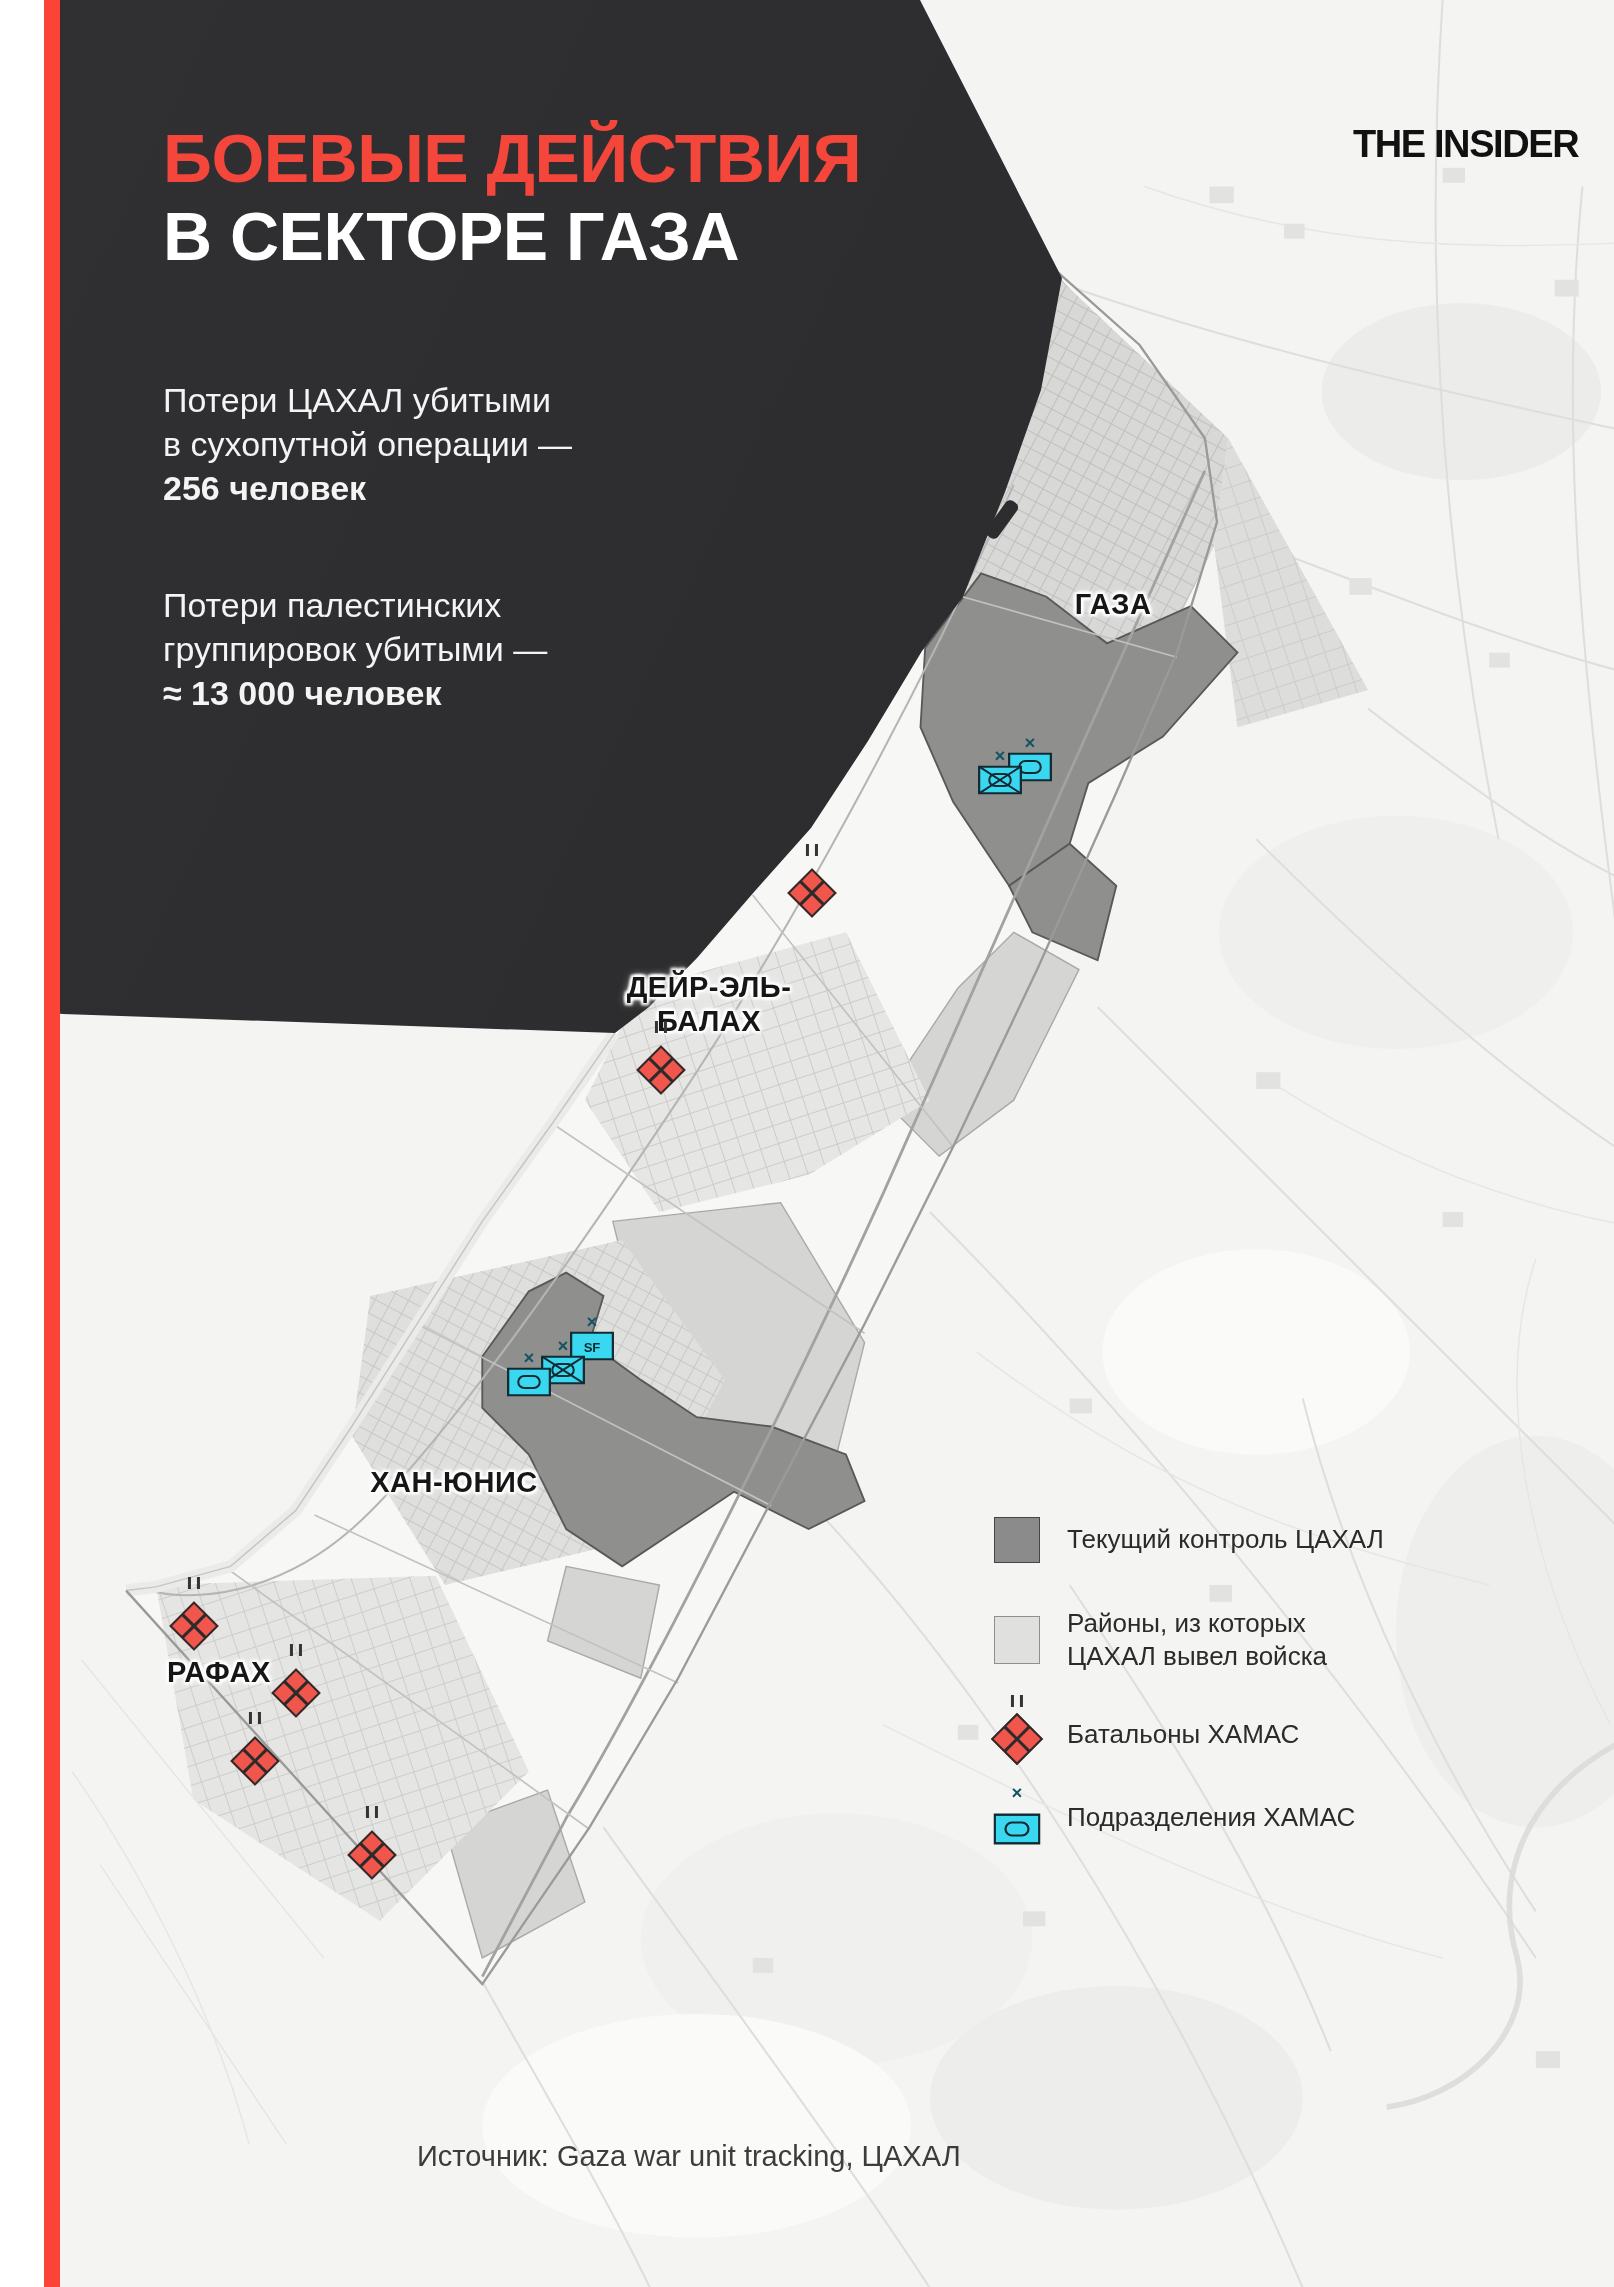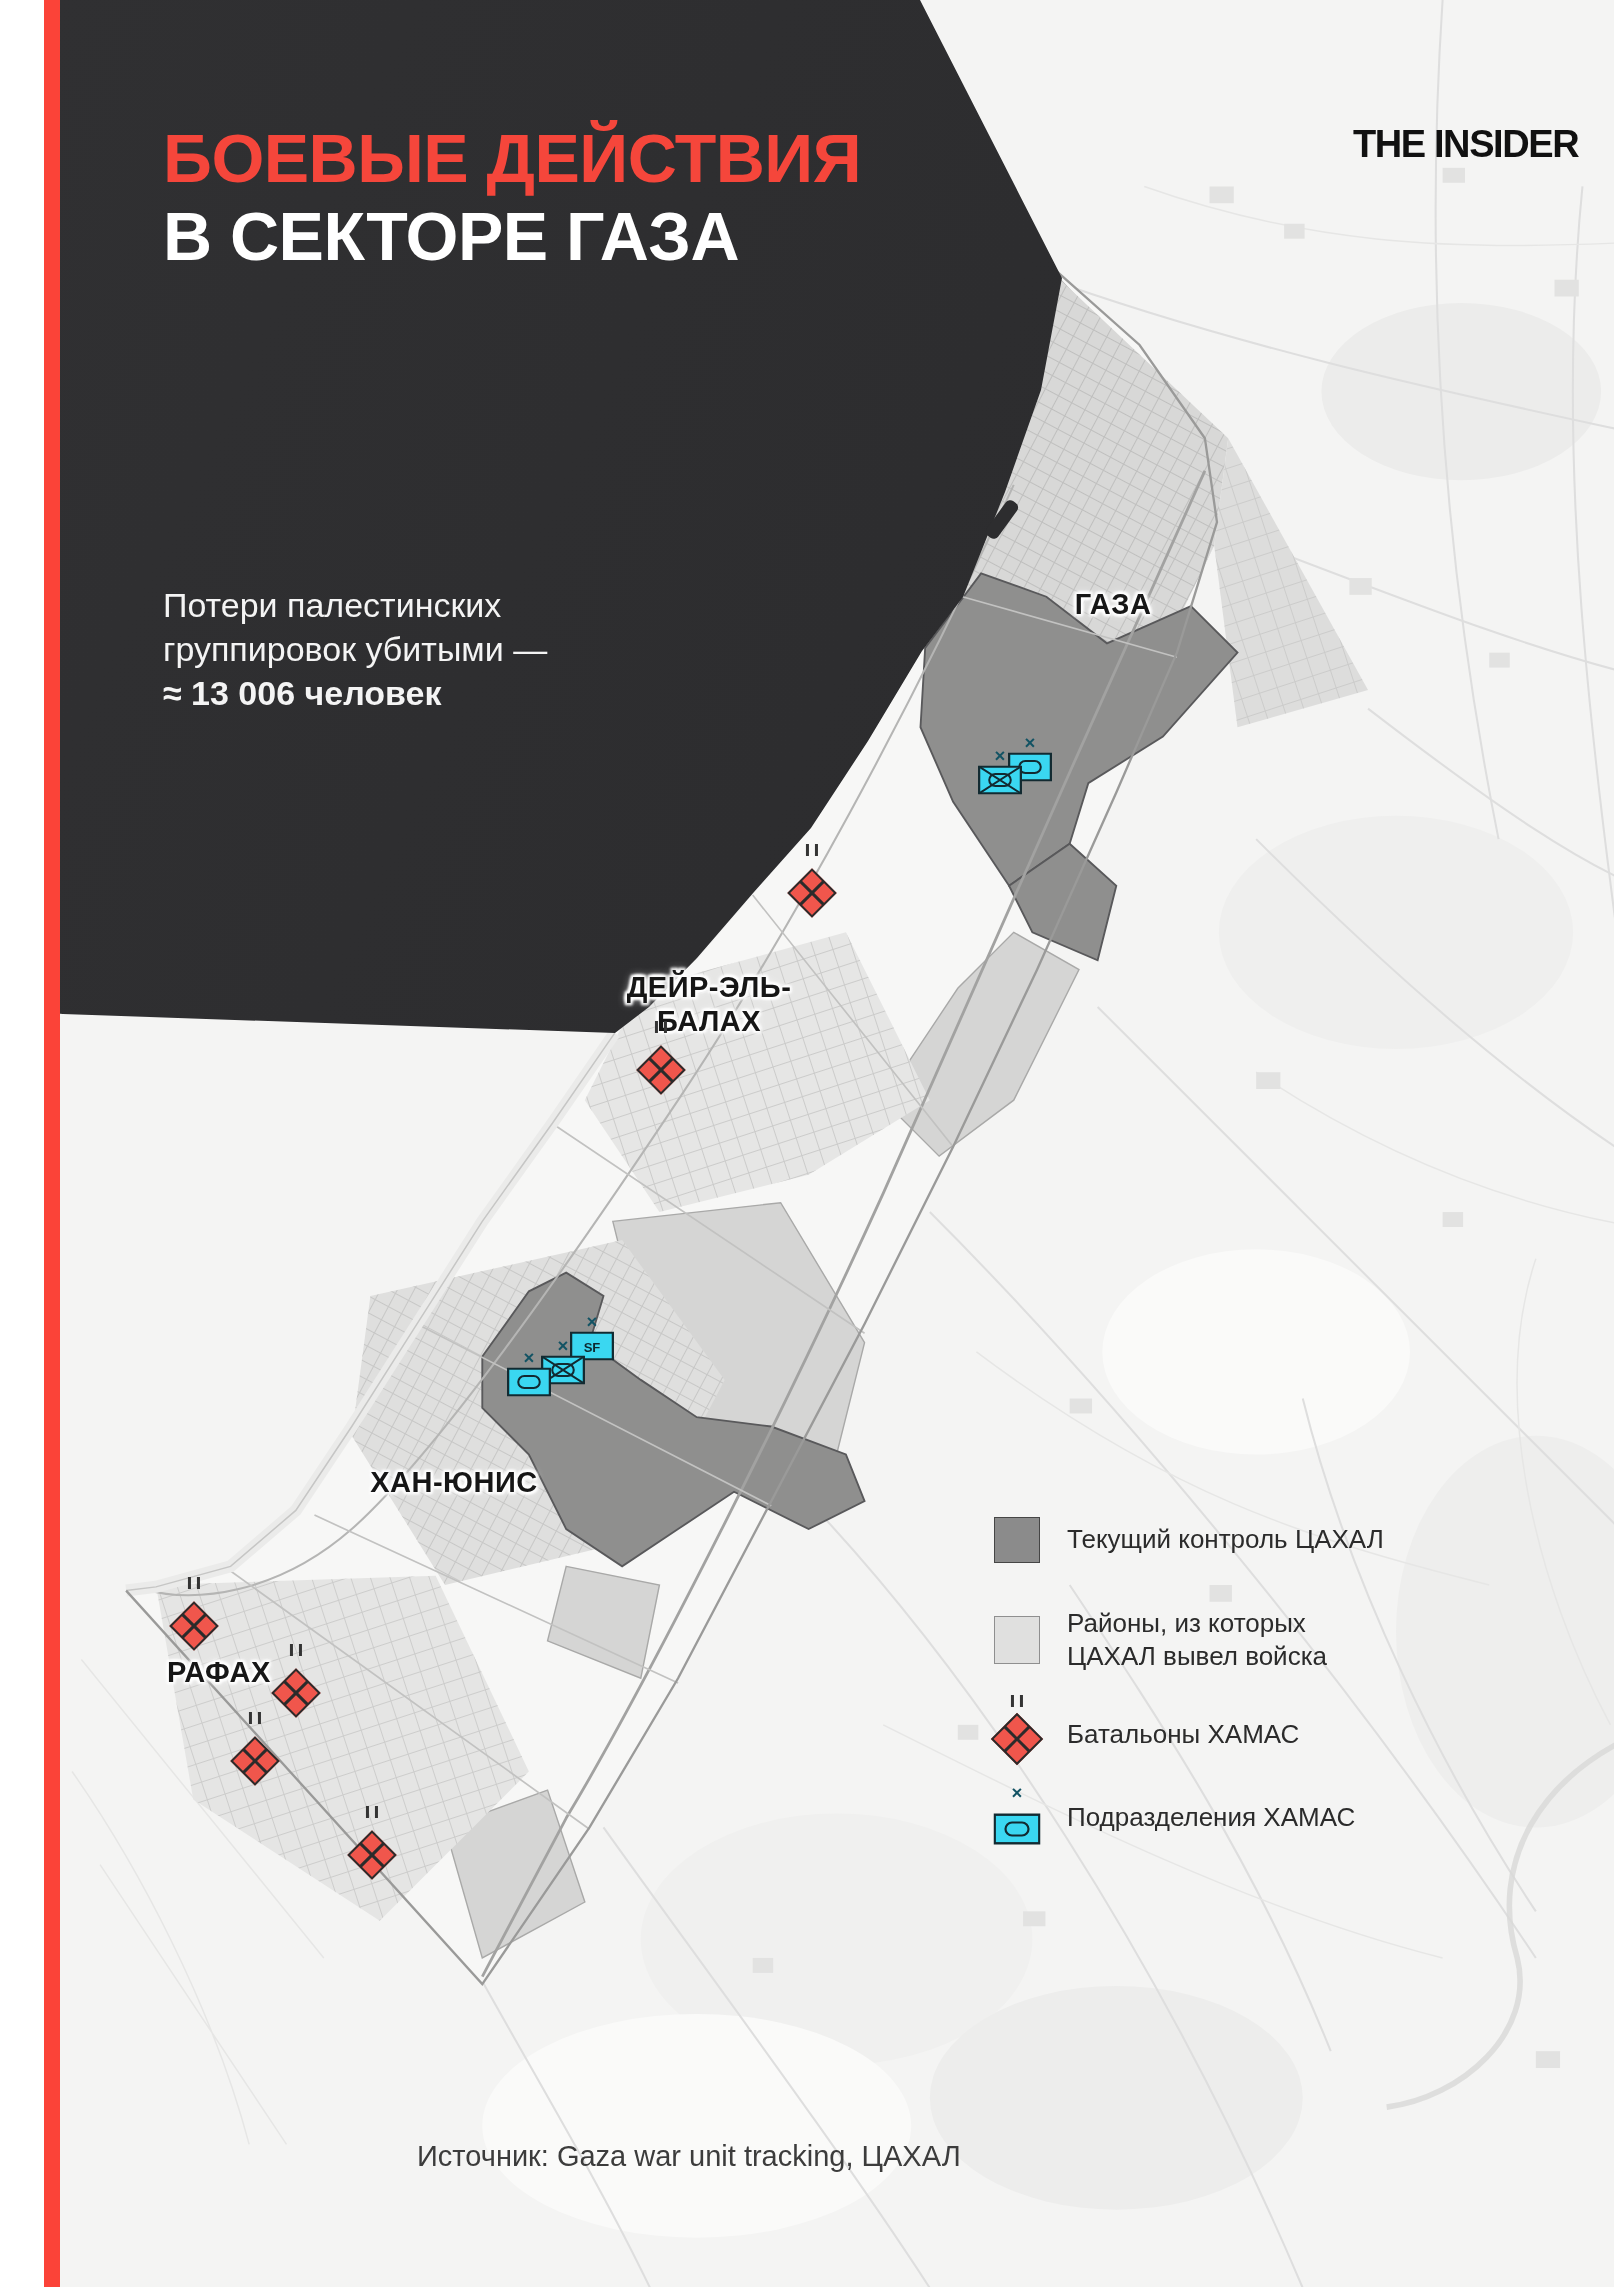--- a/index.html
+++ b/index.html
@@ -206,24 +206,29 @@
   <div id="wedge"></div>
   <div id="port-hook"></div>
 
   <div id="accent-stripe"></div>
 
   <div id="header-block">
     <div class="title">
       <div class="accent">БОЕВЫЕ ДЕЙСТВИЯ</div>
       <div class="rest">В СЕКТОРЕ ГАЗА</div>
     </div>
+    <div class="stat" id="stat-1">
+      <div>Потери ЦАХАЛ убитыми</div>
+      <div>в сухопутной операции —</div>
+      <div class="val">256 человек</div>
+    </div>
     <div class="stat" id="stat-2">
       <div>Потери палестинских</div>
       <div>группировок убитыми —</div>
-      <div class="val">≈ 13 006 человек</div>
+      <div class="val">≈ 13 000 человек</div>
     </div>
   </div>
 
   <div id="logo">THE INSIDER</div>
 
   <div id="city-layer">
       <div class="city" style="left: 1069px; top: 587px;">ГАЗА</div>
       <div class="city" style="left: 665px; top: 970px;">ДЕЙР-ЭЛЬ-
 БАЛАХ</div>
       <div class="city" style="left: 410px; top: 1465px;">ХАН-ЮНИС</div>

